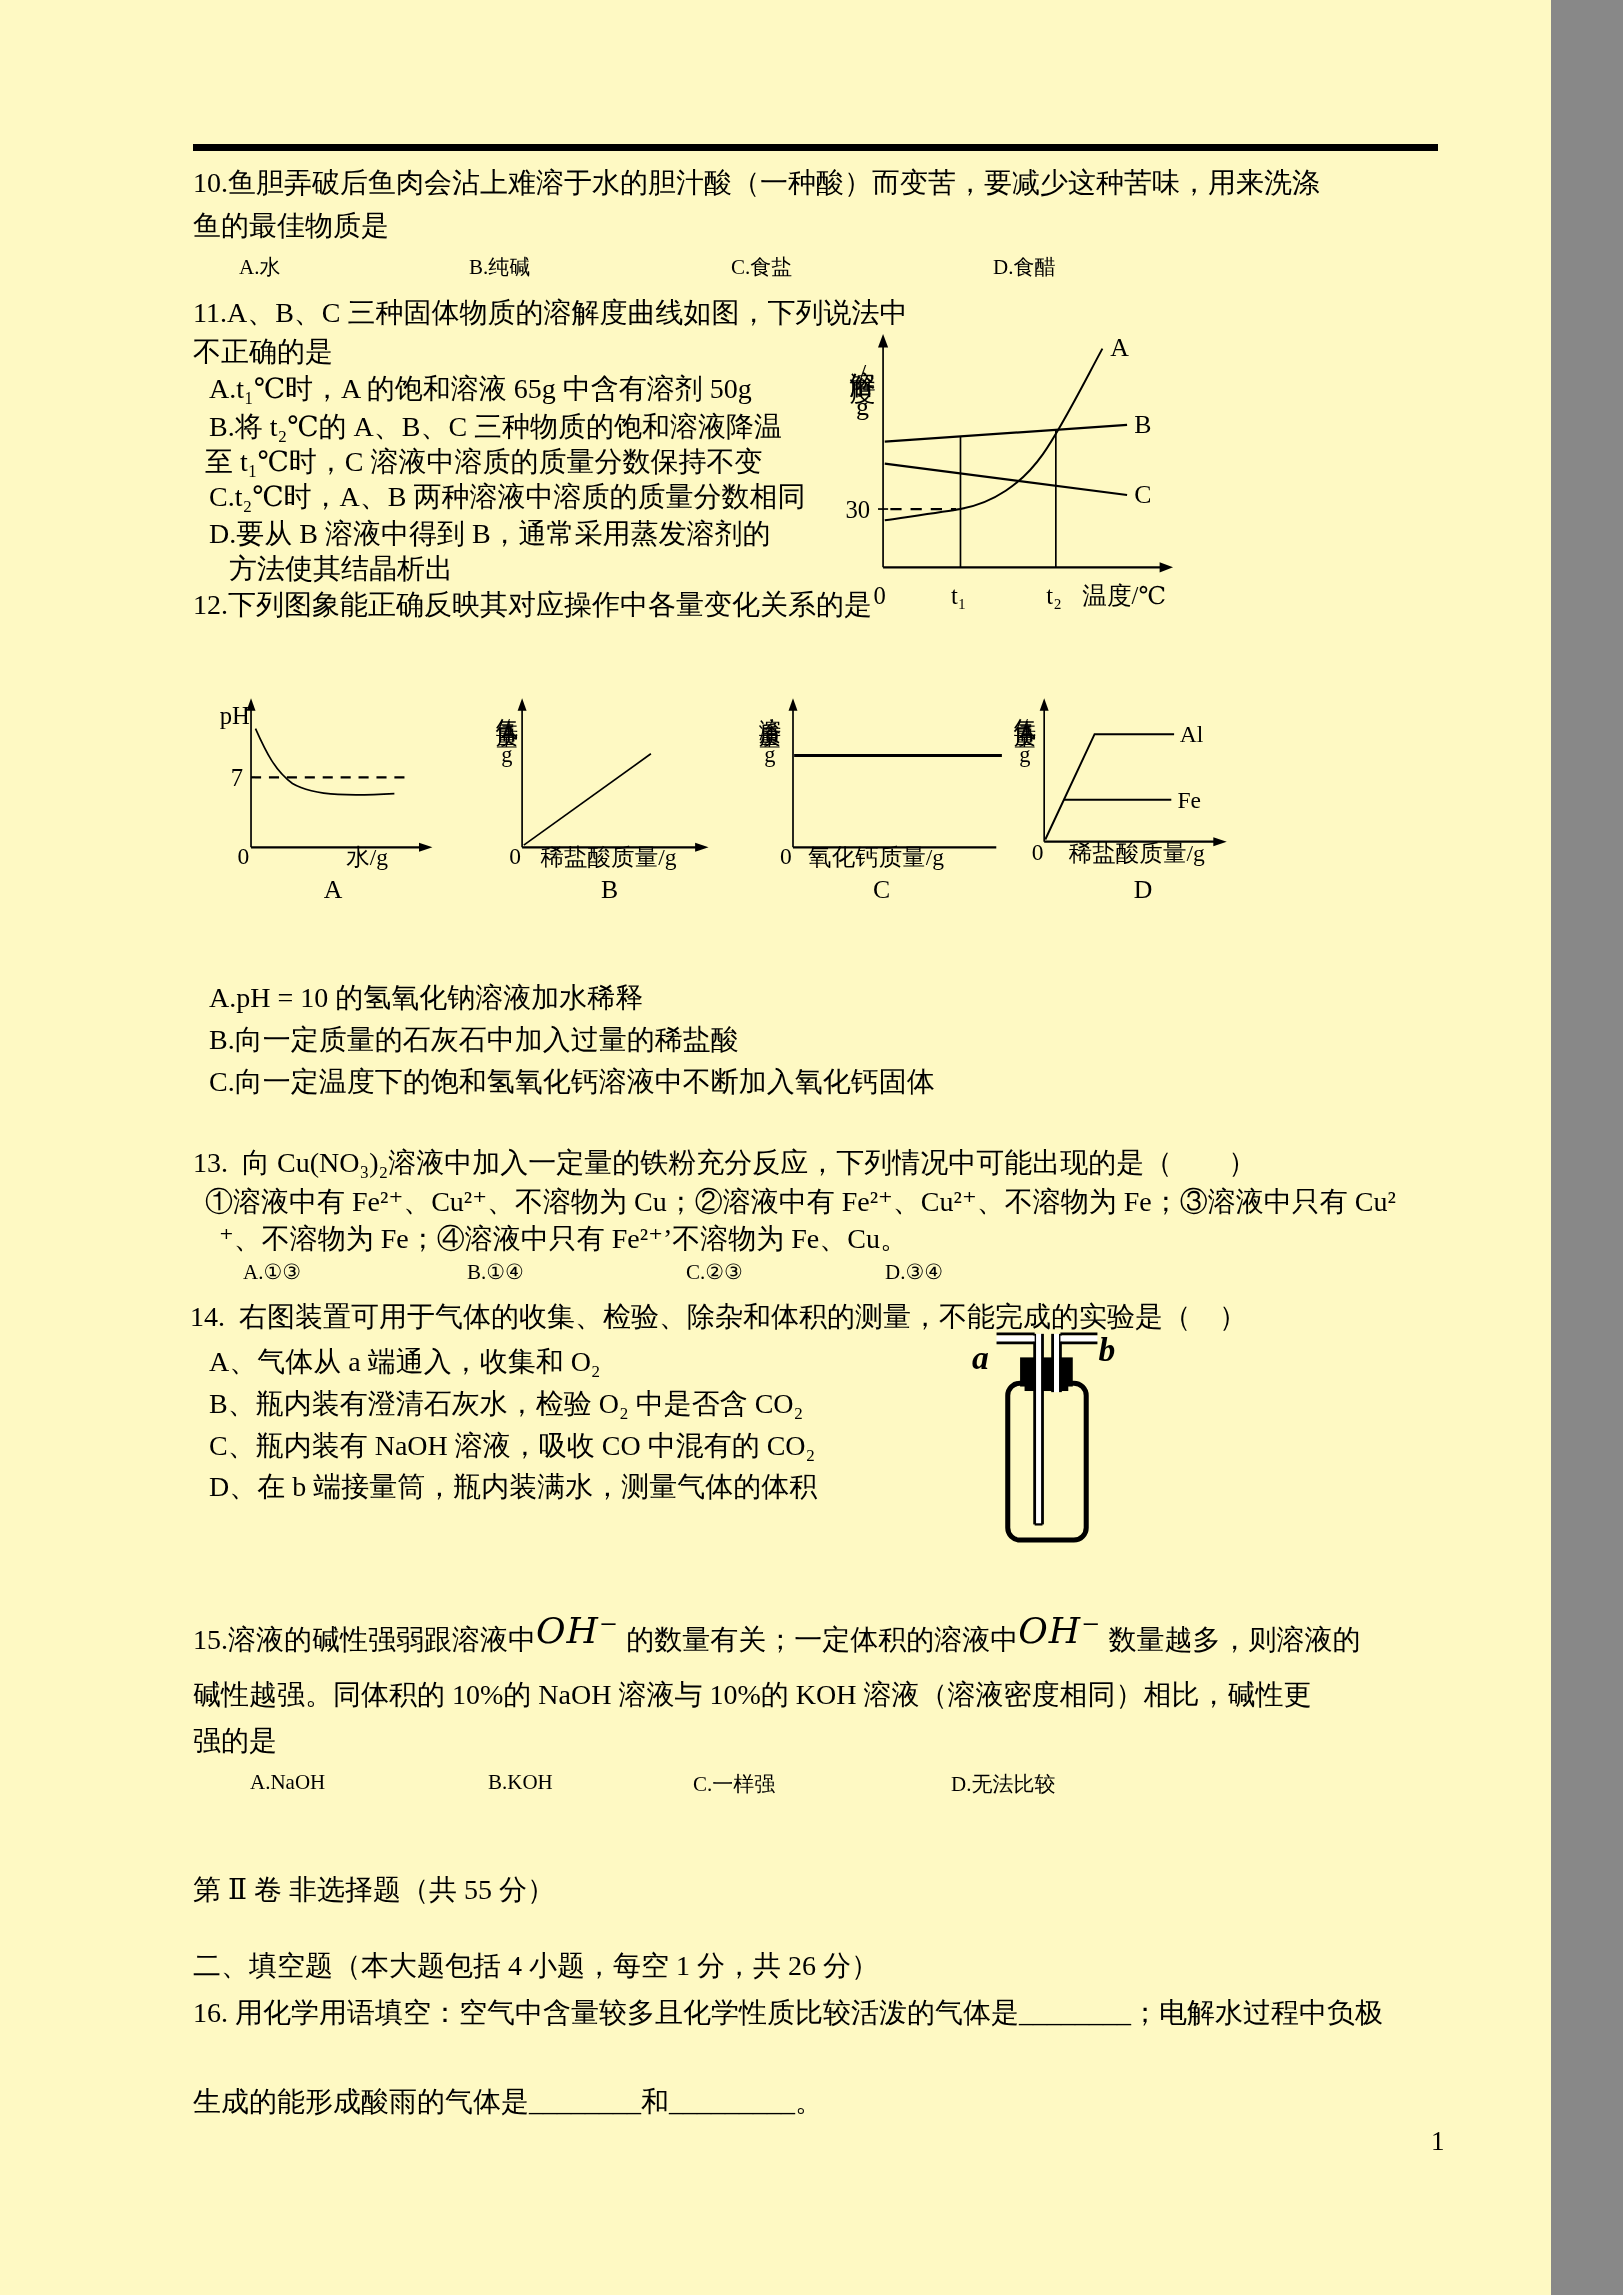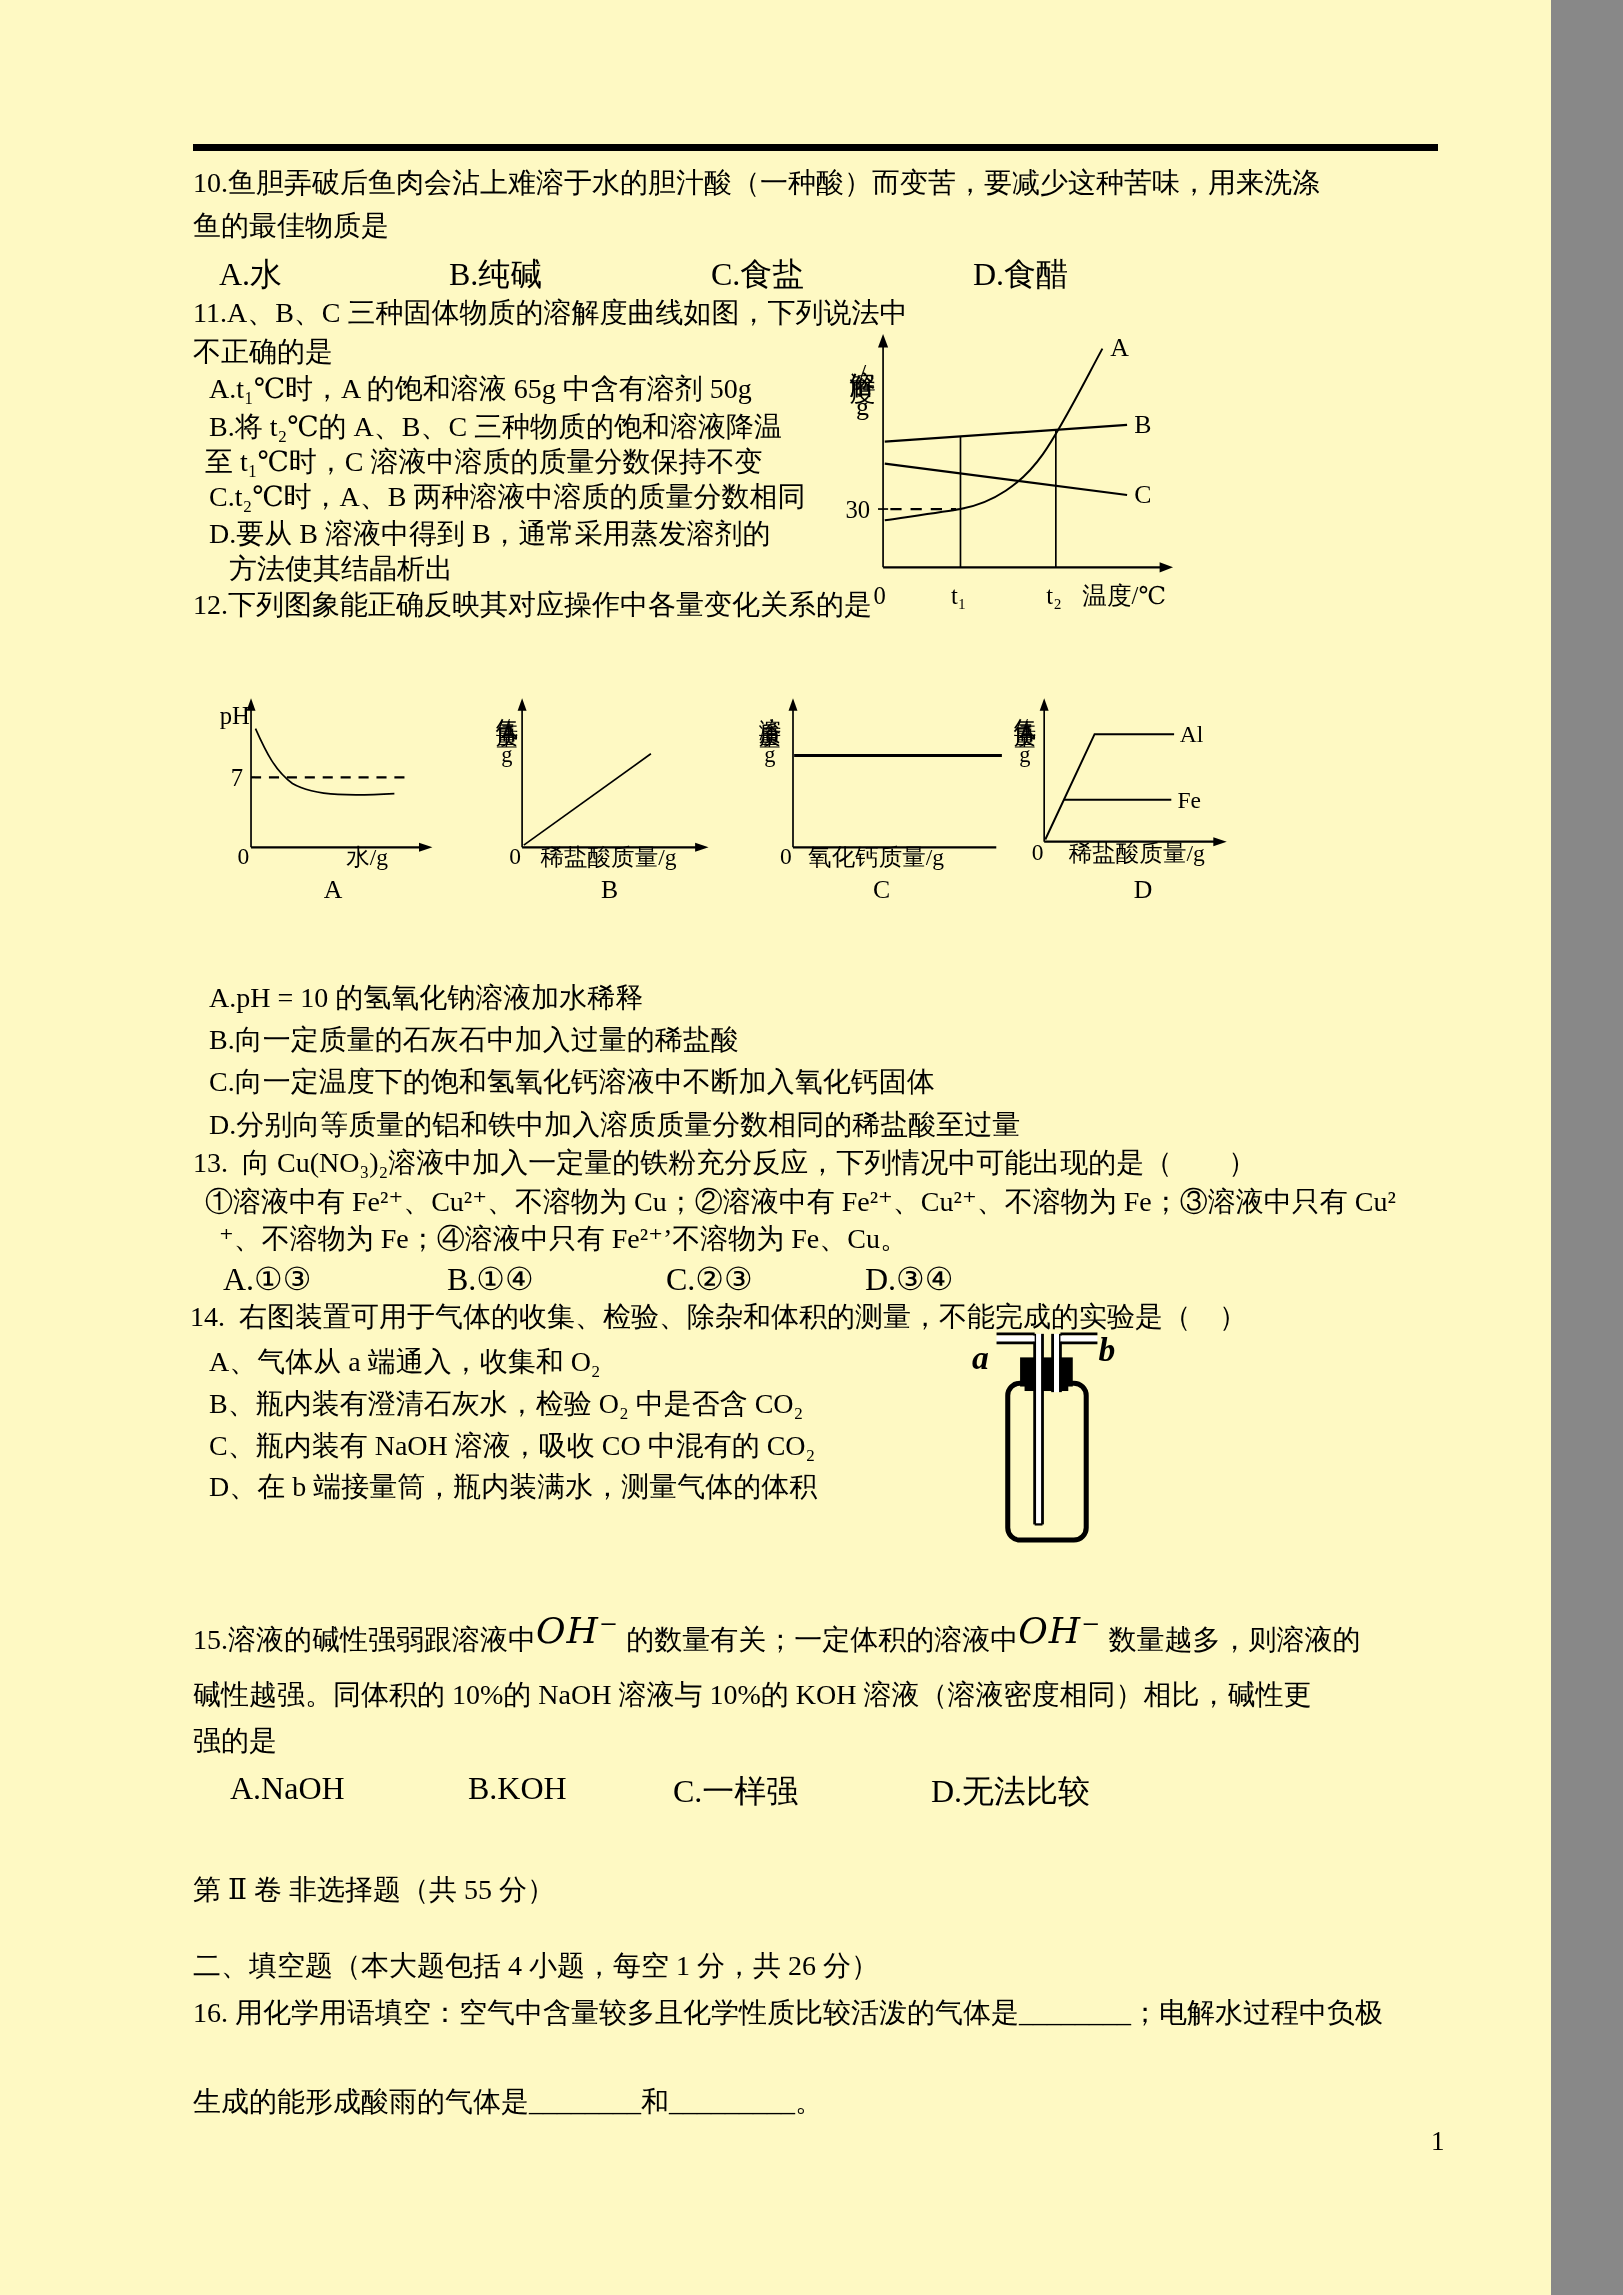--- a/index.html
+++ b/index.html
@@ -11,21 +11,21 @@
     color:#000;
     overflow:hidden;
   }
   .ln {
     position:absolute;
     white-space:pre;
     font-size:28px;
     line-height:1.15;
     color:#000;
   }
-  .opt { position:absolute; white-space:pre; font-size:32px; }
+  .opt { position:absolute; white-space:pre; font-size:21px;margin-left:20px; }
   .rule {
     position:absolute;
     left:193px; top:144px;
     width:1245px; height:6.7px;
     background:#000;
   }
   .vlab {
     position:absolute;
     writing-mode:vertical-rl;
     text-orientation:upright;
@@ -143,21 +143,20 @@
     <text x="306" y="202" font-size="42">Fe</text>
     <text x="46" y="294" font-size="42">0</text>
     <text x="112" y="296" font-size="42">稀盐酸质量/g</text>
     <text x="228" y="362" font-size="46">D</text>
   </svg>
   <div class="vlab" style="left:1013px;top:700px">气体质量/g</div>
 
   <div class="ln" style="left:209px;top:982px">A.pH = 10 的氢氧化钠溶液加水稀释</div>
   <div class="ln" style="left:209px;top:1024px">B.向一定质量的石灰石中加入过量的稀盐酸</div>
   <div class="ln" style="left:209px;top:1066px">C.向一定温度下的饱和氢氧化钙溶液中不断加入氧化钙固体</div>
-  <div class="ln" style="left:209px;top:1109px">D.分别向等质量的铝和铁中加入溶质质量分数相同的稀盐酸至过量</div>
 
   <div class="ln" style="left:193px;top:1147px">13.  向 Cu(NO₃)₂溶液中加入一定量的铁粉充分反应，下列情况中可能出现的是（　　）</div>
   <div class="ln" style="left:205px;top:1186px">①溶液中有 Fe²⁺、Cu²⁺、不溶物为 Cu；②溶液中有 Fe²⁺、Cu²⁺、不溶物为 Fe；③溶液中只有 Cu²</div>
   <div class="ln" style="left:219px;top:1223px">⁺、不溶物为 Fe；④溶液中只有 Fe²⁺’不溶物为 Fe、Cu。</div>
   <span class="opt" style="left:223px;top:1260px">A.①③</span>
   <span class="opt" style="left:447px;top:1260px">B.①④</span>
   <span class="opt" style="left:666px;top:1260px">C.②③</span>
   <span class="opt" style="left:865px;top:1260px">D.③④</span>
 
   <div class="ln" style="left:190px;top:1301px">14.  右图装置可用于气体的收集、检验、除杂和体积的测量，不能完成的实验是（　）</div>

